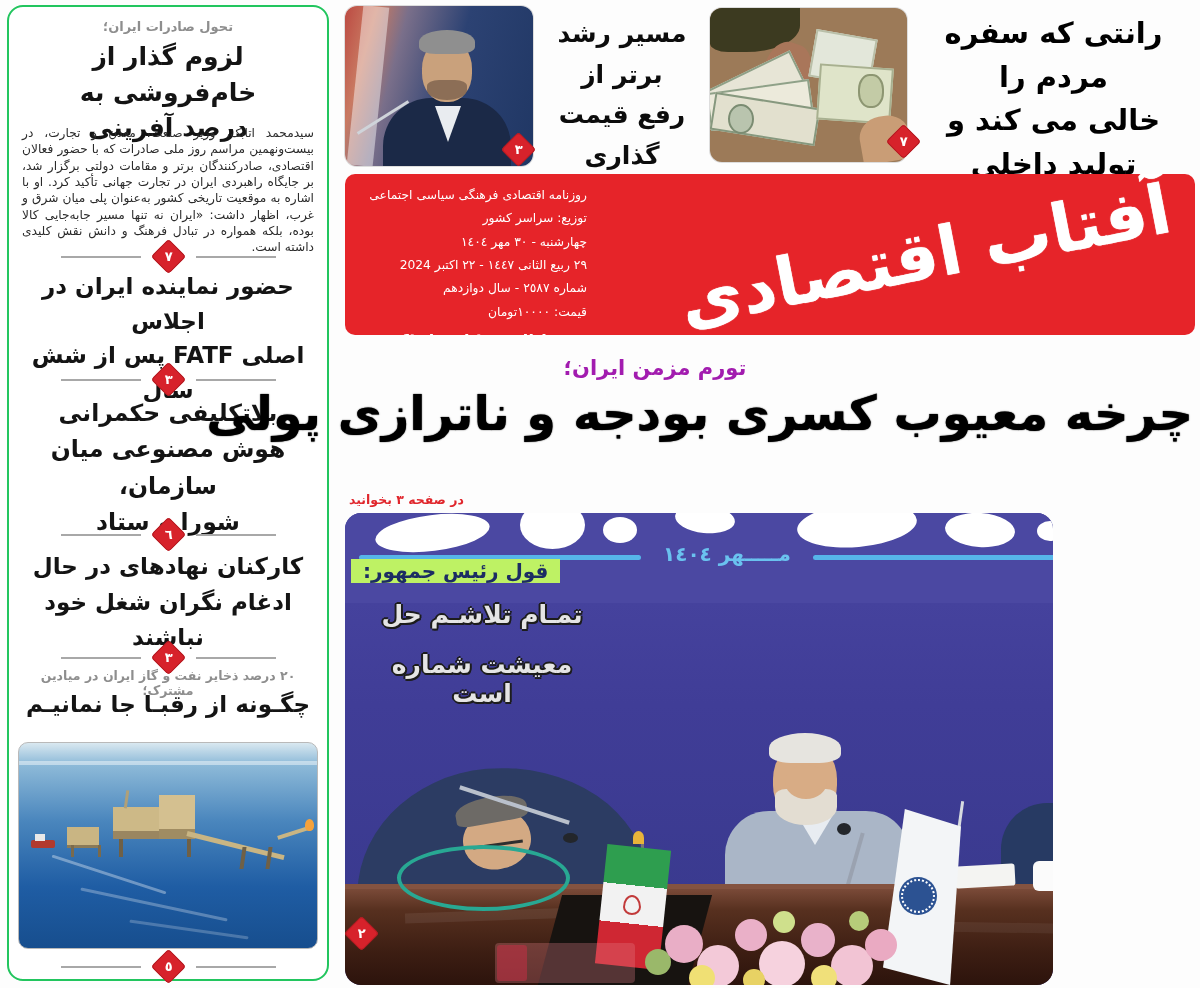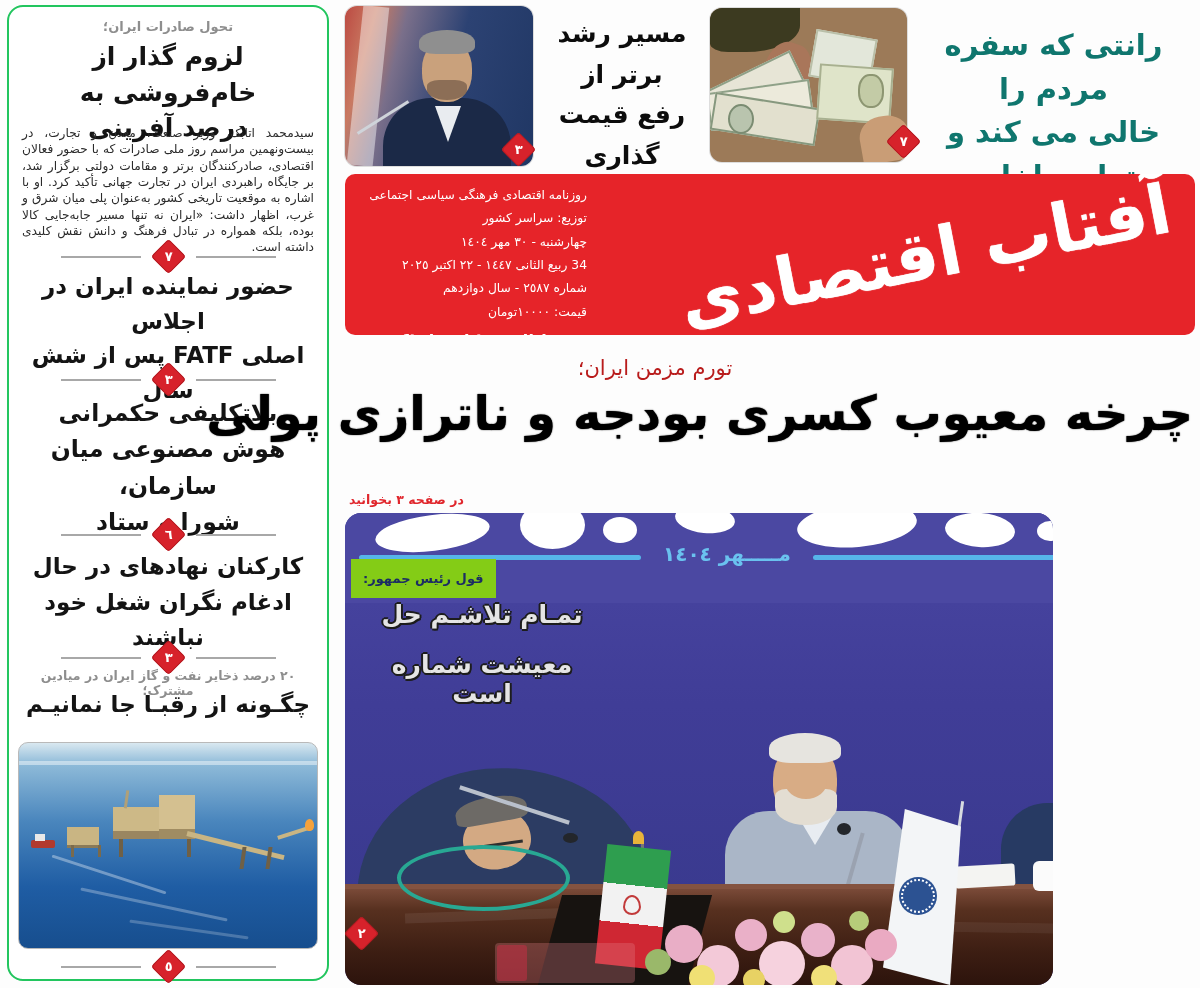--- a/index.html
+++ b/index.html
@@ -28,21 +28,21 @@
            border-radius:4px;display:flex;align-items:center;justify-content:center;
            box-shadow:inset 0 0 0 1px #b01b22;flex:0 0 auto;}
   .diamond b{transform:rotate(-45deg);color:#fff;font-size:13px;font-weight:bold;}
   .badge{position:absolute;width:25px;height:25px;background:#d7222b;
          transform:rotate(45deg);border-radius:4px;display:flex;align-items:center;
          justify-content:center;box-shadow:inset 0 0 0 1px #b01b22;z-index:30;}
   .badge b{transform:rotate(-45deg);color:#fff;font-size:13px;font-weight:bold;}
 
   
   .right-headline{position:absolute;left:912px;top:12px;width:283px;text-align:center;
-                  color:#0f766e;font-weight:bold;font-size:29px;line-height:1.5;margin-top:12px;}
+                  color:#000000;font-weight:bold;font-size:29px;line-height:1.5;}
   .mid-headline{position:absolute;left:538px;top:14px;width:168px;text-align:center;
                 color:#0c0c0c;font-weight:bold;font-size:25px;line-height:1.62;}
   .photo-card{position:absolute;border-radius:12px;overflow:hidden;
               box-shadow:0 0 0 1px #ddd;}
   .minister{left:345px;top:6px;width:188px;height:160px;
             background:linear-gradient(105deg,#bc4a42 0%,#c97a62 14%,#7a6f8a 28%,#2c4273 55%,#203764 100%);}
   .money{left:710px;top:8px;width:197px;height:154px;background:#9c7a58;}
 
   
   .masthead{position:absolute;left:345px;top:174px;width:850px;height:161px;
@@ -51,40 +51,40 @@
              font-size:12.3px;line-height:1.9;text-align:right;}
   .mast-info .site{font-weight:bold;font-size:16px;text-align:center;
                    direction:ltr;margin-top:2px;letter-spacing:.5px;}
   .calligraphy{position:absolute;left:310px;top:-4px;width:540px;height:170px;
                display:flex;align-items:center;justify-content:center;
                color:#fff;font-weight:bold;font-size:68px;white-space:nowrap;
                transform:rotate(-11deg);text-shadow:0 0 1px #fff;}
 
   
   .lead-kicker{position:absolute;left:500px;top:356px;width:310px;text-align:center;
-               color:#b91c1c;font-weight:normal;font-size:21px;}
+               color:#a21caf;font-weight:bold;font-size:21px;}
   .lead-headline{position:absolute;left:347px;top:385px;width:846px;text-align:center;
                  color:#000;font-weight:bold;font-size:48px;white-space:nowrap;
                  letter-spacing:-1px;text-shadow:0 0 1.3px #000;}
   .lead-note{position:absolute;left:349px;top:492px;color:#e0262c;font-weight:bold;
              font-size:12.5px;}
 
   
   .bigphoto{position:absolute;left:345px;top:513px;width:708px;height:472px;
             border-radius:16px;overflow:hidden;background:#403d97;}
   .band{position:absolute;left:0;top:0;right:0;height:90px;background:#4b48a2;}
   .wall{position:absolute;left:0;top:90px;right:0;height:290px;
         background:linear-gradient(180deg,#45429d 0%,#403d97 35%,#3a3a8f 100%);
         background:linear-gradient(180deg,#45429d 0%,#403d97 35%,#3a3a8f 100%);}
   .bline{position:absolute;top:42px;height:5px;background:#56b5e9;border-radius:3px;}
   .frag{position:absolute;background:#fff;border-radius:50%;}
   .band-date{position:absolute;left:298px;top:29px;width:168px;text-align:center;
              color:#6ac2ef;font-weight:bold;font-size:20px;}
-  .quote-label{position:absolute;left:6px;top:46px;background:#84cc16;color:#1c2d63;
-               font-weight:bold;font-size:13px;padding:12px 12px;z-index:6;}
+  .quote-label{position:absolute;left:6px;top:46px;background:#bef264;color:#1c2d63;
+               font-weight:bold;font-size:20px;padding:0 12px;z-index:6;}
   .quote{position:absolute;left:17px;width:240px;text-align:center;color:#e5e5e5;
          font-weight:bold;font-size:25px;z-index:6;
          text-shadow:2px 0 0 #1d1d1d,-2px 0 0 #1d1d1d,0 2px 0 #1d1d1d,0 -2px 0 #1d1d1d,
                      1.5px 1.5px 0 #1d1d1d,-1.5px -1.5px 0 #1d1d1d;}
   .q1{top:87px;} .q2{top:137px;}
   .table{position:absolute;left:0;right:0;top:376px;height:96px;
          background:linear-gradient(180deg,#7a4a38 0%,#57301f 22%,#3d1e13 65%,#2c130c 100%);}
   .tabletop{position:absolute;left:0;right:0;top:371px;height:8px;background:#845340;}
 
   
@@ -225,21 +225,21 @@
     <span style="display:block;">رانتی که سفره مردم را</span>
     <span style="display:block;">خالی می کند و تولید داخلی</span>
     <span style="display:block;">را به ورطه نابودی می کشاند</span>
   </div>
 
   <div class="masthead">
     <div class="mast-info">
       <div>روزنامه اقتصادی فرهنگی سیاسی اجتماعی</div>
       <div>توزیع: سراسر کشور</div>
       <div>چهارشنبه - ٣٠ مهر ١٤٠٤</div>
-      <div>34 ربیع الثانی ١٤٤٧ - ٢٢ اکتبر ٢٠٢٥</div>
+      <div>٢٩ ربیع الثانی ١٤٤٧ - ٢٢ اکتبر 2024</div>
       <div>شماره ٢٥٨٧ - سال دوازدهم</div>
       <div>قیمت: ١٠٠٠٠تومان</div>
       <div class="site">aftabeghtesadi.ir</div>
     </div>
     <div class="calligraphy">آفتاب اقتصادی</div>
   </div>
 
   <div class="lead-kicker">تورم مزمن ایران؛</div>
   <div class="lead-headline">چرخه معیوب کسری بودجه و ناترازی پولی</div>
   <div class="lead-note">در صفحه ٣ بخوانید</div>

